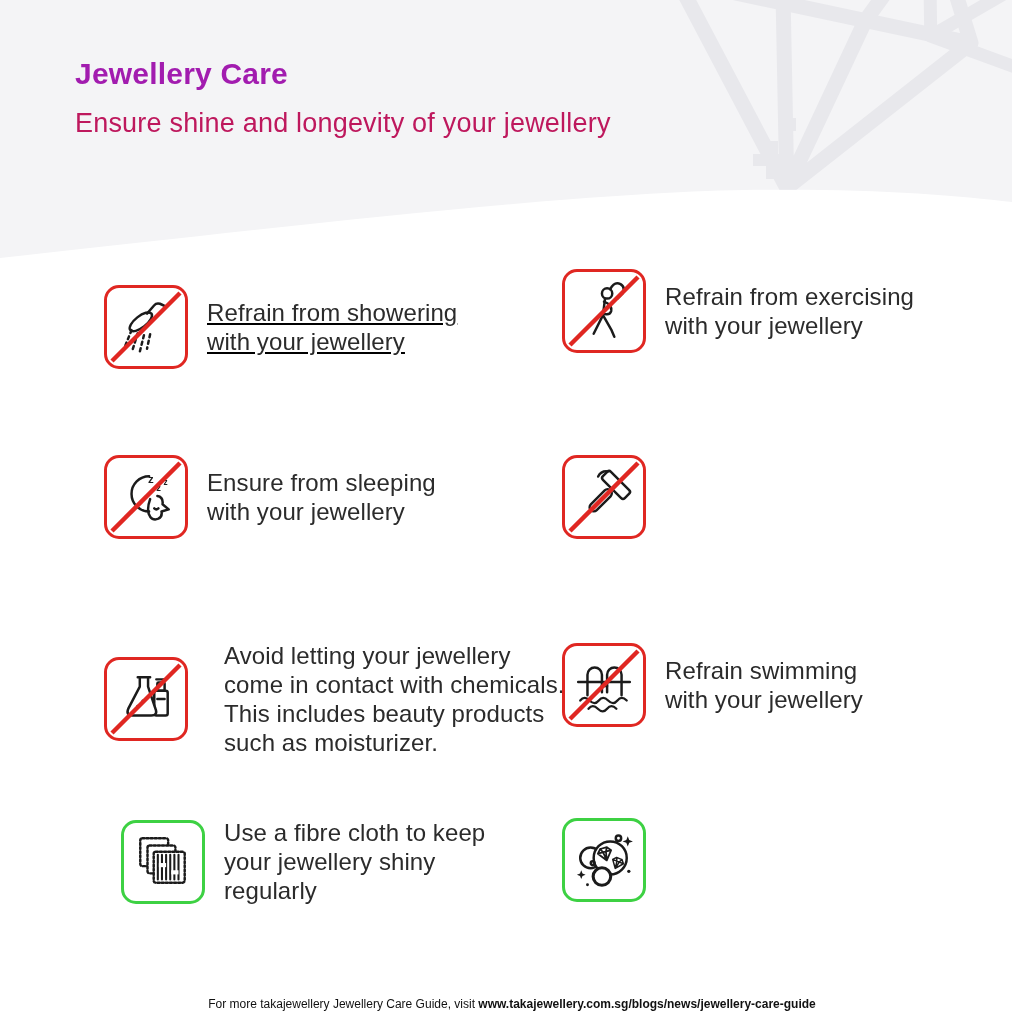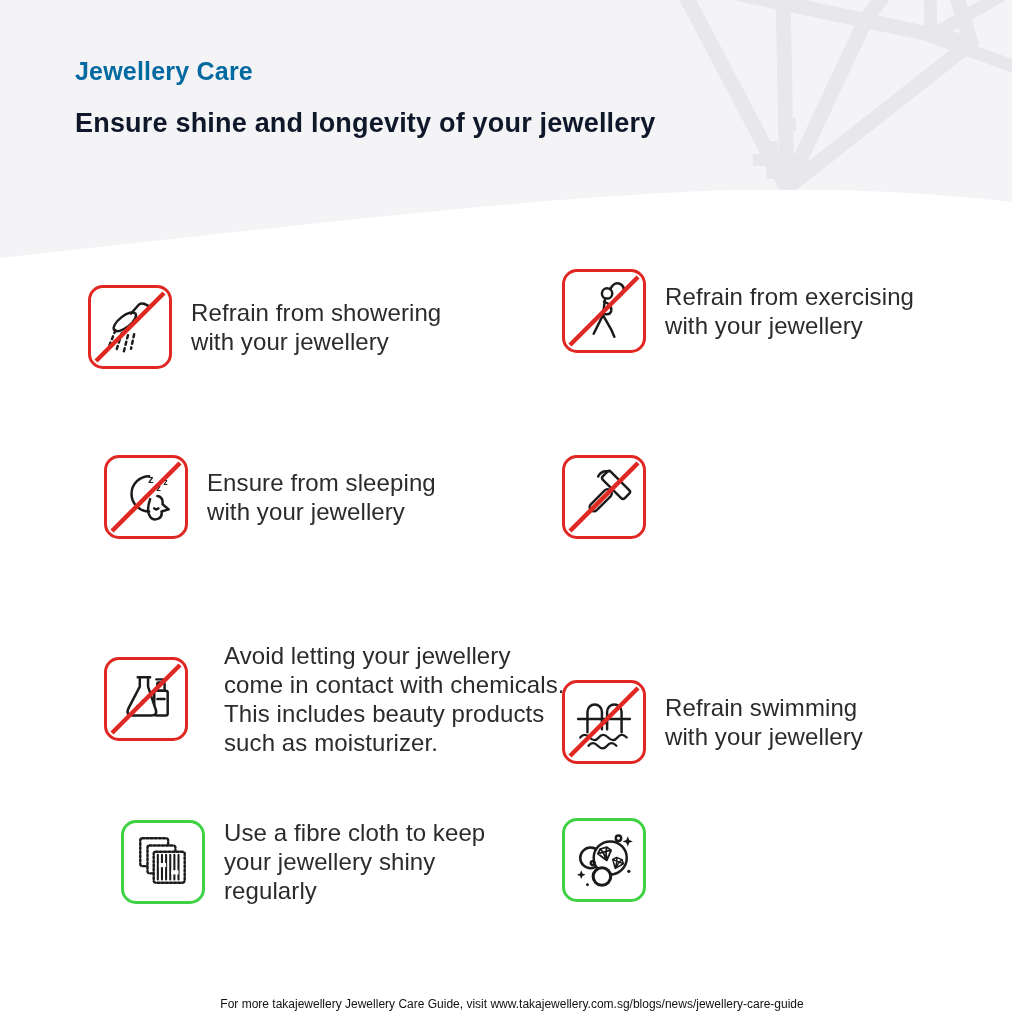--- a/index.html
+++ b/index.html
@@ -6,25 +6,25 @@
   body{
     width:1024px;height:1024px;position:relative;overflow:hidden;
     background:#ffffff;
     font-family:"Liberation Sans", sans-serif;
     -webkit-font-smoothing:antialiased;
   }
   
   .header-svg{position:absolute;top:0;left:0;}
   .page-title{
     position:absolute;left:75px;top:57px;
-    font-size:25px;font-weight:bold;color:#0369a1;letter-spacing:.2px;
+    font-size:30px;font-weight:bold;color:#a21caf;letter-spacing:.2px;
   }
   .page-subtitle{
     position:absolute;left:75px;top:108px;
-    font-size:27px;font-weight:700;color:#0f172a;letter-spacing:.2px;
+    font-size:27px;font-weight:400;color:#be185d;letter-spacing:.2px;
   }
   
   .item{
     position:absolute;display:flex;align-items:center;gap:19px;
   }
   .icon{
     width:78px;height:78px;flex:0 0 auto;position:relative;
     background:#fff;border:3.5px solid #e02722;border-radius:15px;
   }
   .icon.do{border-color:#3dd143;}
@@ -32,34 +32,34 @@
   .icon svg.slash{position:absolute;left:0;top:0;width:78px;height:78px;}
   .slash line{stroke:#e02722;stroke-width:4.5;stroke-linecap:butt;}
   .art{stroke:#1b1b1b;fill:none;stroke-width:2.4;stroke-linecap:round;stroke-linejoin:round;}
   .art .fillb{fill:#1b1b1b;stroke:none;}
   .art .wfill{fill:#ffffff;}
   .art text{fill:#1b1b1b;stroke:none;font-family:"Liberation Sans",sans-serif;font-weight:bold;}
   .txt{
     font-size:24px;line-height:29px;color:#2b2b2b;white-space:pre-line;letter-spacing:.1px;
   }
   
-  #item0{left:88px;top:285px;}
+  #item0{left:104px;top:285px;text-decoration:underline;}
   #item1{left:562px;top:269px;}
   #item2{left:104px;top:455px;}
   #item3{left:562px;top:455px;}
   #item4{left:104px;top:641px;gap:36px;}
-  #item5{left:562px;top:680px;}
+  #item5{left:562px;top:643px;}
   #item6{left:104px;top:818px;padding-left:17px;}
   #item7{left:562px;top:818px;}
   
   .footer{
     position:absolute;left:0;right:0;top:997px;text-align:center;
     font-size:12px;color:#111;
   }
-  .footer b{font-weight:normal;}
+  .footer b{font-weight:bold;}
 </style>
 </head>
 <body>
 
 <svg class="header-svg" width="1024" height="270" viewBox="0 0 1024 270">
   <defs>
     <clipPath id="hdrclip">
       <path d="M0 0 H1012 V202 C955 195 865 188 745 190 C560 193 250 231 0 258 Z"></path>
     </clipPath>
   </defs>

